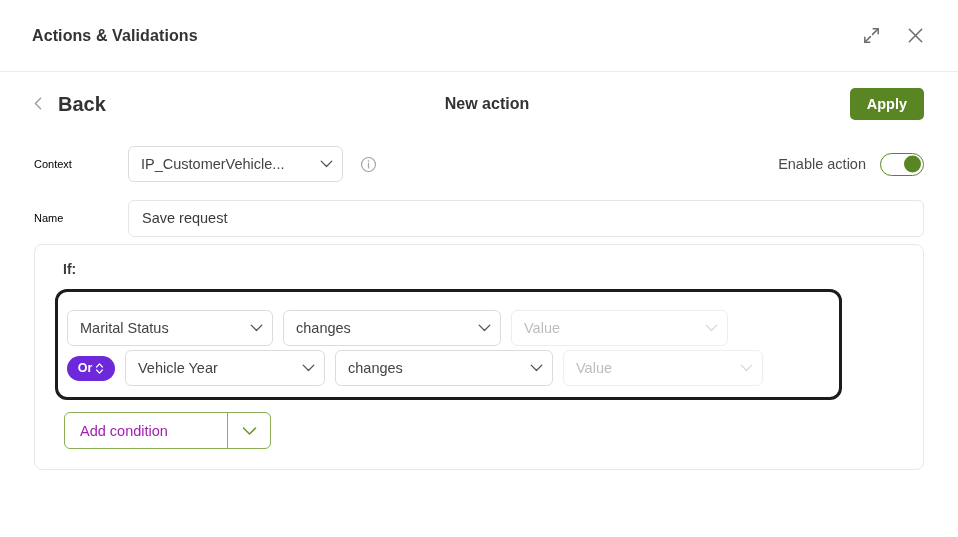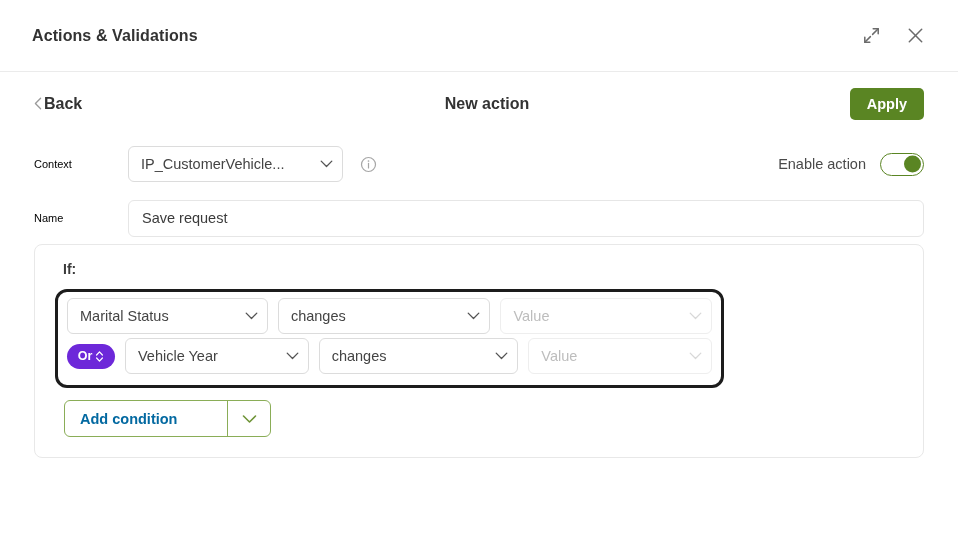--- a/index.html
+++ b/index.html
@@ -57,23 +57,23 @@
   
   .nav-row {
     height: 64px;
     display: flex;
     align-items: center;
     position: relative;
   }
   .back-link {
     display: flex;
     align-items: center;
-    gap: 2px;
-    cursor: pointer;
-    font-size: 16px;
+    gap: 16px;
+    cursor: pointer;
+    font-size: 20px;
     font-weight: 600;
     color: #333333;
   }
   .back-chevron {
     color: #9a9a9a;
     font-size: 15px;
     line-height: 1;
     display: inline-block;
   }
   .nav-center-title {
@@ -221,24 +221,24 @@
     font-size: 14px;
     font-weight: 600;
     color: #3a3a3a;
     margin-left: 8px;
     margin-bottom: 12px;
   }
 
   .conditions-highlight {
     border: 3px solid #1c1c1c;
     border-radius: 12px;
-    padding: 4px 9px 9px 9px;
+    padding: 16px 9px 9px 9px;
     display: inline-block;
     box-sizing: border-box;
-    width: 669px;
+    width: 787px;
   }
 
   .cond-row {
     display: flex;
     align-items: center;
     gap: 10px;
     height: 40px;
   }
 
   .or-badge {
@@ -281,22 +281,22 @@
     background: #ffffff;
     width: 207px;
     box-sizing: border-box;
   }
   .split-main {
     flex: 1;
     display: flex;
     align-items: center;
     padding-left: 15px;
     font-size: 14.5px;
-    font-weight: 700;
-    color: #0369a1;
+    font-weight: 400;
+    color: #a21caf;
   }
   .split-arrow {
     width: 42px;
     border-left: 1.5px solid #8aad57;
     display: flex;
     align-items: center;
     justify-content: center;
     color: #6f9437;
   }
 </style>

